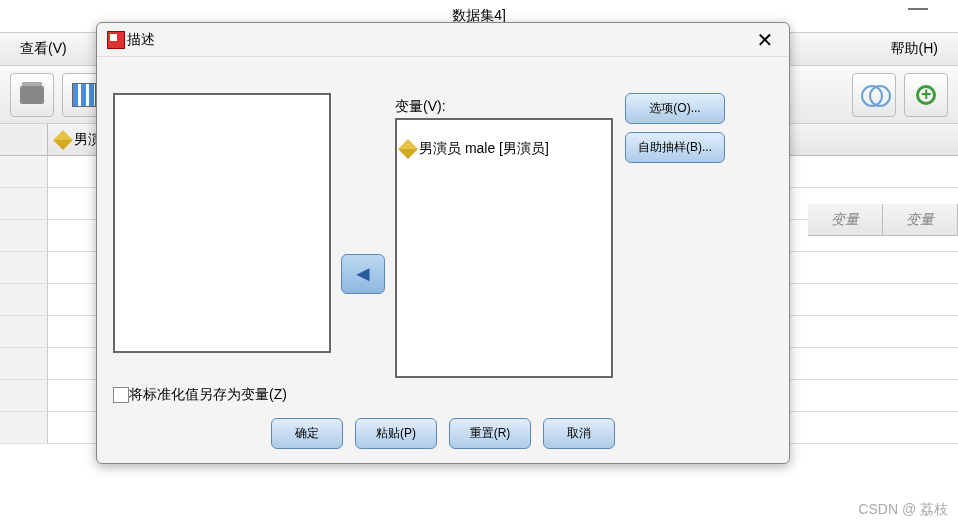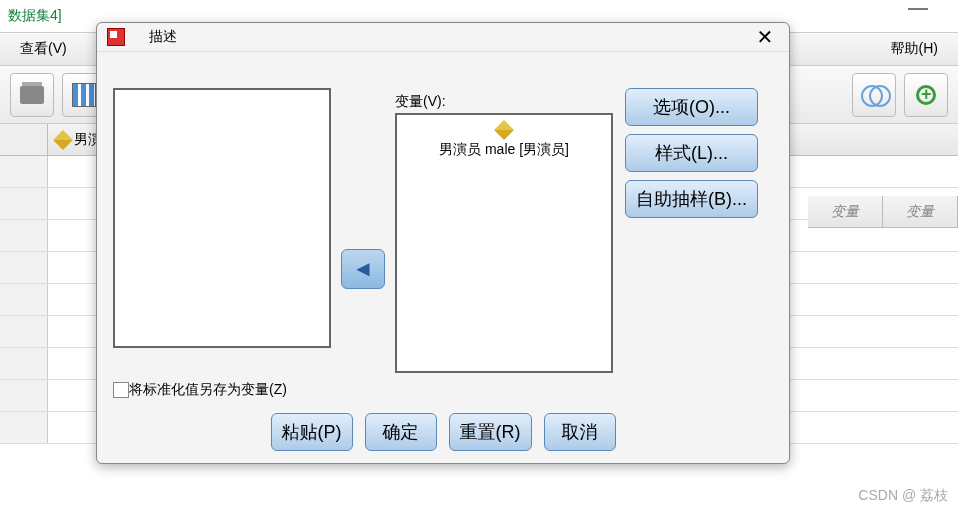--- a/index.html
+++ b/index.html
@@ -15,22 +15,23 @@
     .main-window {
       position: absolute;
       top: 0; left: 0; right: 0; bottom: 0;
       background: #fff;
     }
     .title-bar {
       height: 32px;
       display: flex;
       align-items: center;
       padding: 0 8px;
-      color: #15803d;
+      color: #000000;
       position: relative;
+      justify-content: center;
     }
     .min-btn {
       position: absolute;
       right: 30px;
       top: 8px;
       width: 20px;
       border-top: 2px solid #777;
     }
     .menu-bar {
       height: 34px;
@@ -109,21 +110,21 @@
       left:96px; top:22px;
       width:694px; height:442px;
       background:#f4f4f4;
       border:1px solid #888;
       border-radius:6px;
       box-shadow:0 3px 12px rgba(0,0,0,.3);
       display:flex; flex-direction:column;
     }
     .dlg-title {
       height:36px; display:flex; align-items:center; padding:0 10px;
-      gap:24px; border-bottom:1px solid #ddd;
+      gap:2px; border-bottom:1px solid #ddd;
     }
     .dlg-icon { width:18px; height:18px; background:#d33; border:1px solid #900; position:relative; }
     .dlg-icon::after{ content:''; position:absolute; width:7px;height:7px;background:#fff; top:2px; left:2px; }
     .dlg-close {
       margin-left:auto; width:28px; height:28px;
       display:flex; align-items:center; justify-content:center;
       font-size:20px; cursor:pointer;
     }
     .dlg-body { flex:1; padding:12px 16px 8px; display:flex; gap:4px; position:relative; }
     .src-list, .var-list {
@@ -138,43 +139,42 @@
       width:44px; height:40px;
       margin:100px 6px 0;
       background:linear-gradient(#bcd7f0,#8db8e0);
       border:1px solid #5a88b8;
       border-radius:6px;
       display:flex; align-items:center; justify-content:center;
       font-size:22px; color:#2a5a9e;
     }
     .var-item {
       display:flex; align-items:center; gap:4px;
-      padding:8px 4px;
-      flex-direction:column;
+      padding:20px 4px;
     }
     .var-item.sel { background:#f5e28a; }
     .side-btns { display:flex; flex-direction:column; gap:8px; margin-left:8px; margin-top:24px; }
     .spss-btn {
       background:linear-gradient(#e1eefb,#aecbe8);
       border:1px solid #5a88b8;
       border-radius:6px;
       padding:6px 10px;
       cursor:pointer;
-      font-size:18px;
+      font-size:12px;
       min-width:100px;
       text-align:center;
     }
     .chk-row { padding:0 16px 6px; display:flex; align-items:center; }
     .chk { width:16px; height:16px; border:1px solid #888; background:#fff; }
     .bottom-btns {
       display:flex; gap:12px; justify-content:center;
       padding:8px 0 14px;
     }
     .watermark {
-      position:absolute; right:10px; bottom:18px;
+      position:absolute; right:10px; bottom:4px;
       color:#aaa; font-size:14px;
     }
   </style>
 </head>
 <body>
 
 <div class="main-window">
   <div class="title-bar">
     <span>数据集4]</span>
     <div class="min-btn"></div>
@@ -253,21 +253,21 @@
           <div class="cell">21</div>
         </div>
         <div class="data-row">
           <div class="rh"></div>
           <div class="cell">35</div>
           <div class="cell">61</div>
         </div>
       </div>
   </div>
 
-  <div style="position:absolute; right:0; top:196px; width:150px; height:32px; display:flex; background:linear-gradient(#f4f4f4,#e6e6e6); border-bottom:1px solid #bbb;">
+  <div style="position:absolute; right:0; top:204px; width:150px; height:32px; display:flex; background:linear-gradient(#f4f4f4,#e6e6e6); border-bottom:1px solid #bbb;">
     <div class="col-h var" style="width:75px">
         <span>变量</span>
       </div>
     <div class="col-h var" style="width:75px">
         <span>变量</span>
       </div>
   </div>
 </div>
 
 <div class="dialog">
@@ -287,29 +287,28 @@
       <div class="var-label">变量(V):</div>
       <div class="var-list" id="var-list">
           <div class="var-item">
             <span class="ruler-ico"></span>
             <span>男演员 male [男演员]</span>
           </div>
         </div>
     </div>
     <div class="side-btns">
       <button class="spss-btn">选项(O)...</button>
-      <button class="spss-btn">样式(L)...</button>
       <button class="spss-btn">自助抽样(B)...</button>
     </div>
   </div>
   <div class="chk-row">
     <span class="chk"></span>
     <span>将标准化值另存为变量(Z)</span>
   </div>
   <div class="bottom-btns">
+    <button class="spss-btn" style="min-width:72px">确定</button>
     <button class="spss-btn" style="min-width:82px">粘贴(P)</button>
-    <button class="spss-btn" style="min-width:72px">确定</button>
     <button class="spss-btn" style="min-width:82px">重置(R)</button>
     <button class="spss-btn" style="min-width:72px">取消</button>
   </div>
 </div>
 
 <div class="watermark">CSDN @ 荔枝</div>
 
 </body></html>

